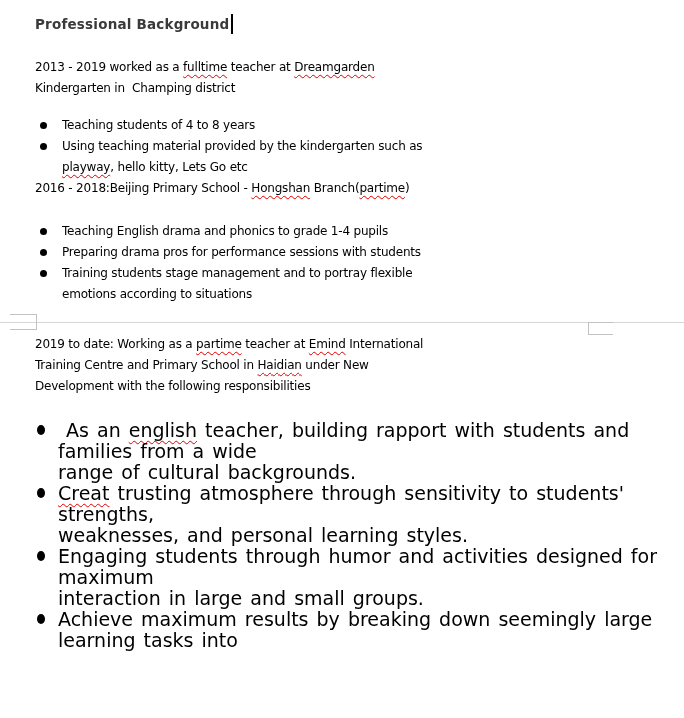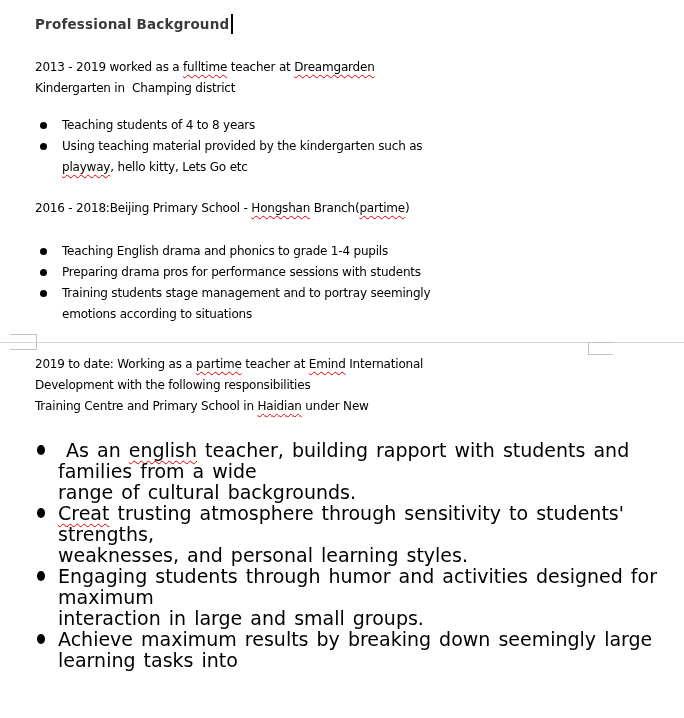--- a/index.html
+++ b/index.html
@@ -37,21 +37,21 @@
   .bullets{list-style:none;margin:0;padding:0;}
   .bullet-item{display:flex;align-items:flex-start;}
   .dot{
     flex:0 0 auto;width:7px;height:7px;border-radius:50%;
     background:#000;margin:7px 15px 0 5px;
   }
   .btext{flex:1 1 auto;min-width:0;}
   
   #p1{margin-top:21px;}
   #b1{margin-top:16px;}
-  #p2{margin-top:20px;}
+  #p2{}
   #b2{margin-top:22px;}
   #p3{margin-top:0;}
   #b3{margin-top:23px;}
   
   #b3 .line{font-size:19px;line-height:21px;word-spacing:2px;letter-spacing:0;}
   #b3 .dot{width:8px;height:10px;border-radius:50%;margin:5px 13px 0 2px;}
   
   .pagebreak{
     position:relative;height:29px;margin-left:-35px;width:684px;
   }
@@ -116,36 +116,36 @@
       </li>
       <li class="bullet-item">
         <span class="dot"></span>
         <div class="btext">
           <div class="line"><span>Preparing drama pros for performance sessions with students</span></div>
         </div>
       </li>
       <li class="bullet-item">
         <span class="dot"></span>
         <div class="btext">
-          <div class="line"><span>Training students stage management and to portray seemingly</span></div>
+          <div class="line"><span>Training students stage management and to portray flexible</span></div>
           <div class="line"><span>emotions according to situations</span></div>
         </div>
       </li>
     </ul>
 
   <div class="pagebreak">
     <div class="pb-line"></div>
     <div class="pb-mark-left"></div>
     <div class="pb-mark-right"></div>
   </div>
 
   <div class="block" id="p3">
       <div class="line"><span>2019 to date: Working as a </span><span class="sq">partime</span><span> teacher at </span><span class="sq">Emind</span><span> International</span></div>
+      <div class="line"><span>Training Centre and Primary School in </span><span class="sq">Haidian</span><span> under New</span></div>
       <div class="line"><span>Development with the following responsibilities</span></div>
-      <div class="line"><span>Training Centre and Primary School in </span><span class="sq">Haidian</span><span> under New</span></div>
     </div>
 
   <ul class="bullets" id="b3">
       <li class="bullet-item">
         <span class="dot"></span>
         <div class="btext">
           <div class="line"><span> As an </span><span class="sq">english</span><span> teacher, building rapport with students and families from a wide</span></div>
           <div class="line"><span>range of cultural backgrounds.</span></div>
         </div>
       </li>

